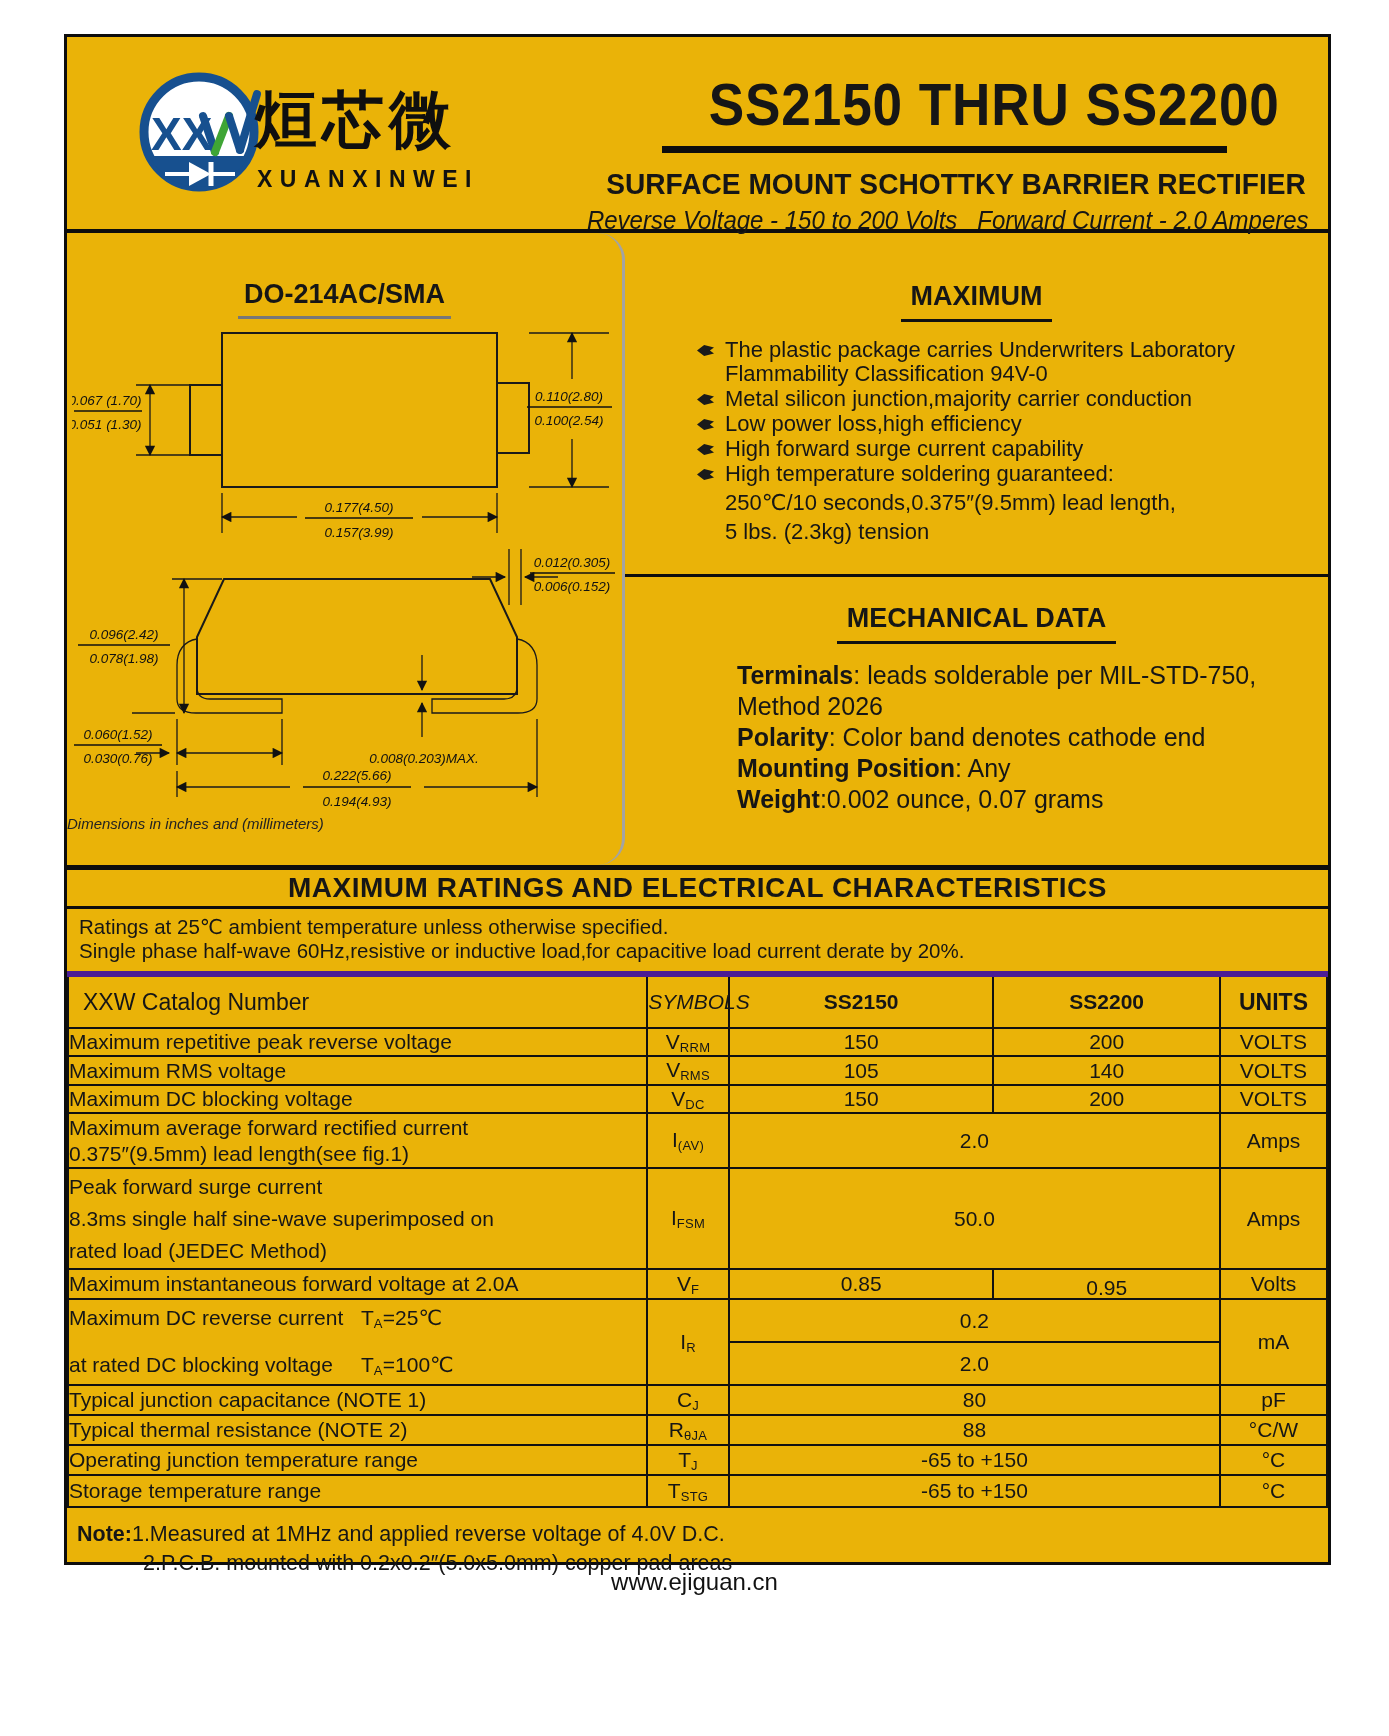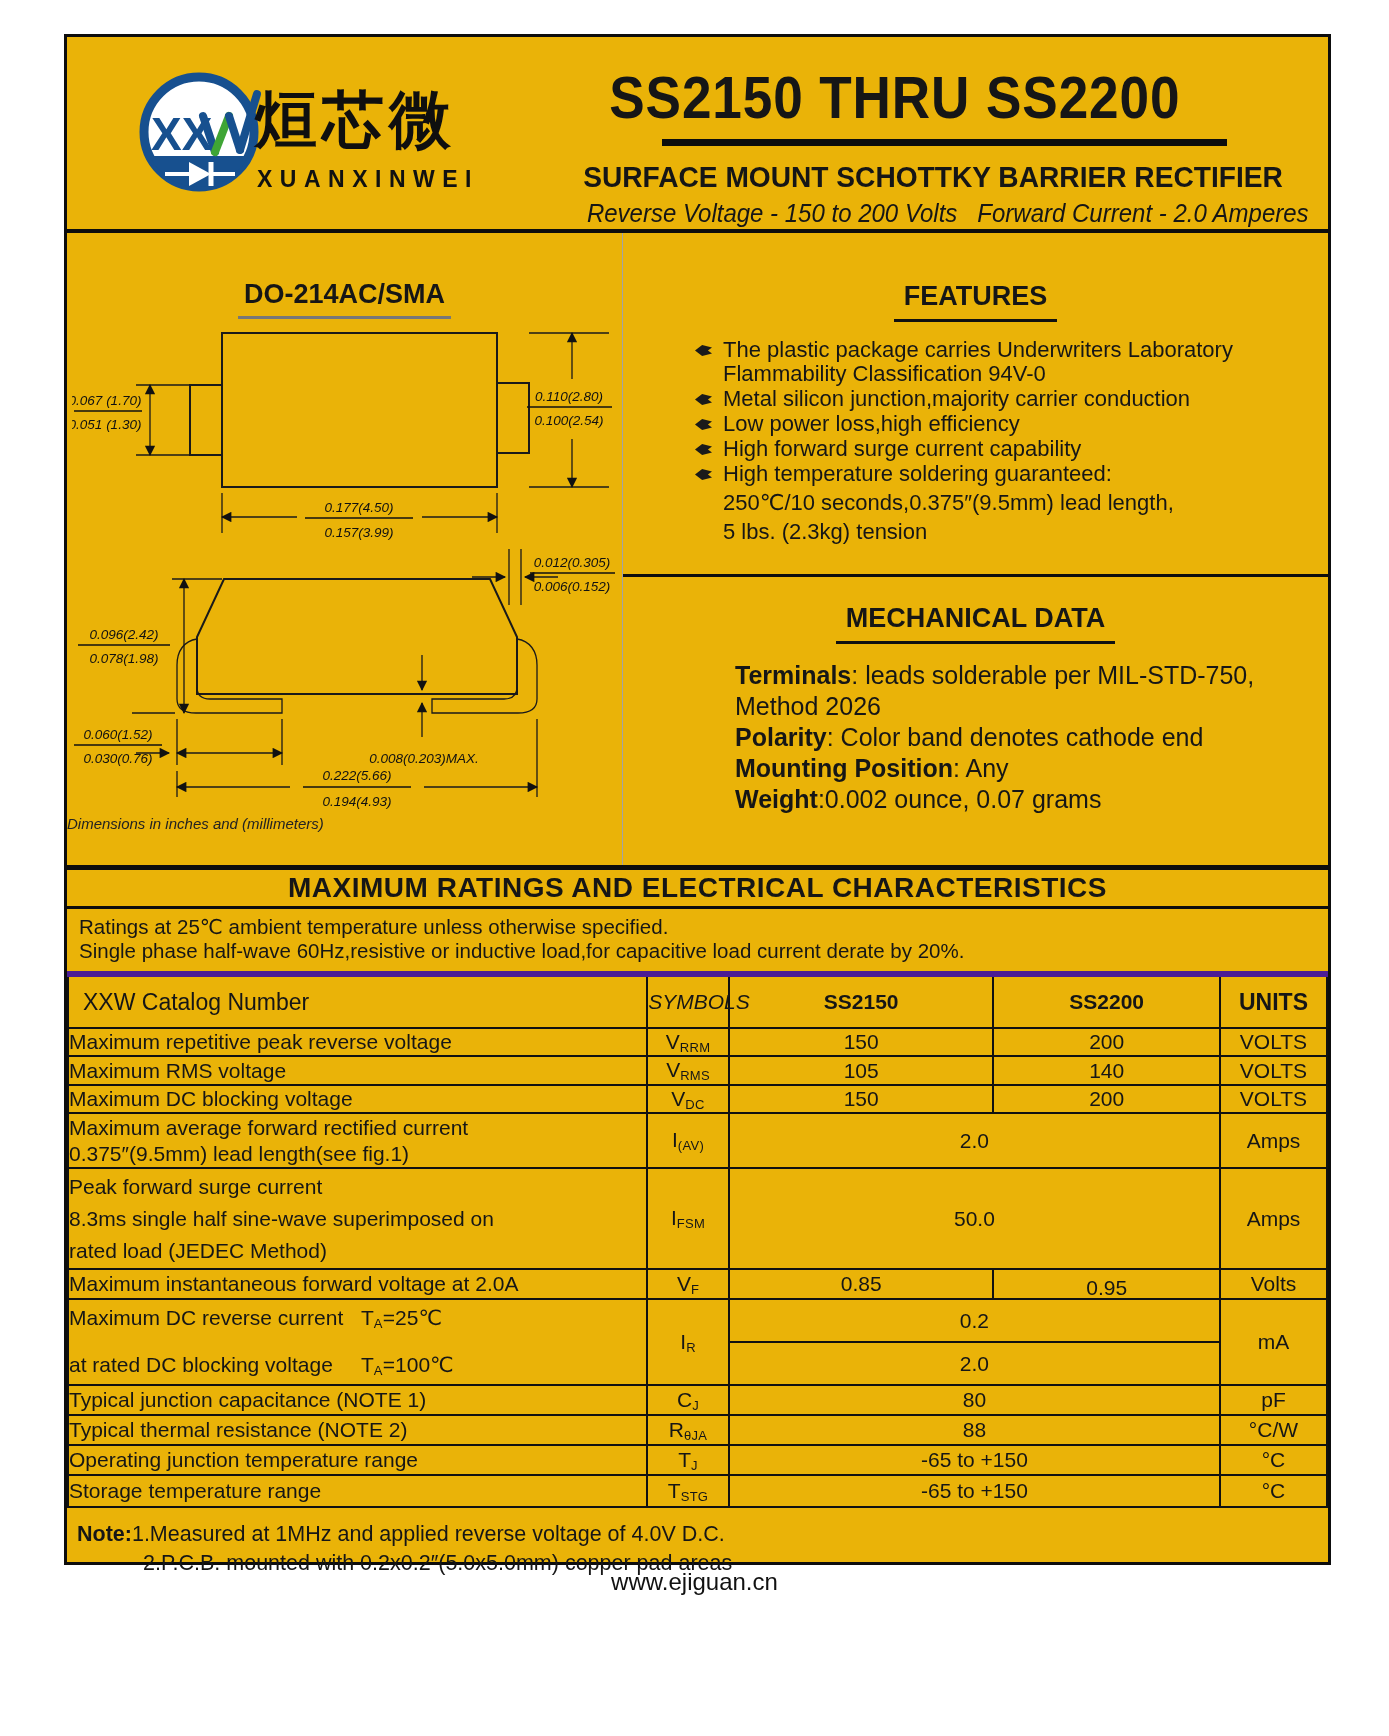--- a/index.html
+++ b/index.html
@@ -3,28 +3,28 @@
 <meta charset="utf-8">
 <style>
   html,body{margin:0;padding:0;background:#ffffff;}
   body{width:1389px;height:1736px;position:relative;font-family:"Liberation Sans","DejaVu Sans",sans-serif;color:#161616;}
   .frame{position:absolute;left:64px;top:34px;width:1261px;height:1525px;border:3px solid #0d0d0d;background:#eab308;}
   
   .hdr{position:relative;height:192px;border-bottom:4px solid #0d0d0d;}
   .logo-wrap{position:absolute;left:70px;top:33px;width:470px;height:155px;}
   .logo-cjk{position:absolute;left:118px;top:8px;font-size:62px;font-weight:900;letter-spacing:5px;color:#0f0f0f;white-space:nowrap;font-family:"Liberation Sans","DejaVu Sans",sans-serif;}
   .logo-latin{position:absolute;left:120px;top:96px;font-size:23px;font-weight:600;letter-spacing:7.5px;color:#111;white-space:nowrap;}
-  .title-block{position:absolute;left:505px;top:4px;width:745px;text-align:left;}
+  .title-block{position:absolute;left:505px;top:11px;width:745px;text-align:right;}
   .p-title{margin-top:28px;font-size:59px;font-weight:700;line-height:1;transform:scaleX(0.9);transform-origin:center;white-space:nowrap;letter-spacing:1px;}
   .t-underline{height:7px;background:#0d0d0d;width:565px;margin:11px auto 0 auto;}
   .p-subtitle{margin-top:15px;font-size:29px;font-weight:700;white-space:nowrap;transform:scaleX(0.97);}
   .p-tagline{margin-top:5px;font-size:25px;font-style:italic;font-weight:500;white-space:pre;transform:scaleX(0.96);}
   
   .cols{display:flex;height:632px;}
-  .pkg{width:555px;border-right:1px solid #a3a3a3;position:relative;flex:none;}
+  .pkg{width:555px;border-right:3px solid #a3a3a3;position:relative;flex:none;border-radius:27px;}
   .pkg-title{position:absolute;top:46px;left:0;width:100%;text-align:center;font-size:27px;font-weight:700;}
   .pkg-title .pkg-title-inner{display:inline-block;border-bottom:3px solid #777;padding:0 6px 6px 6px;}
   .tv{position:absolute;left:5px;top:86px;}
   .sv{position:absolute;left:5px;top:314px;}
   .pkg-caption{position:absolute;left:0;top:582px;width:100%;font-size:15px;font-style:italic;color:#222;}
   .drw{stroke:#1a1a1a;stroke-width:2;fill:none;}
   .thin{stroke:#1a1a1a;stroke-width:1.3;fill:none;}
   .dim{font-family:"Liberation Sans","DejaVu Sans",sans-serif;font-size:13.5px;font-style:italic;fill:#111;text-anchor:middle;}
   .frac{stroke:#111;stroke-width:1.4;}
   .info{flex:1;position:relative;}
@@ -184,21 +184,21 @@
         <text x="285" y="233" class="dim">0.222(5.66)</text>
         <line x1="231" y1="240" x2="339" y2="240" class="frac"></line>
         <text x="285" y="259" class="dim">0.194(4.93)</text>
       </svg>
 
       <div class="pkg-caption">Dimensions in inches and (millimeters)</div>
     </div>
 
     <div class="info">
       <div class="feat">
-        <div class="sec-title"><span class="sec-title-inner">FEATURES</span></div>
+        <div class="sec-title"><span class="sec-title-inner">MAXIMUM</span></div>
         <div class="feat-list">
           <div class="feat-item">
             <span class="bullet"></span>
             <div class="feat-text">
               <div>The plastic package carries Underwriters Laboratory</div>
               <div>Flammability Classification 94V-0</div>
             </div>
           </div>
           <div class="feat-item">
             <span class="bullet"></span>

